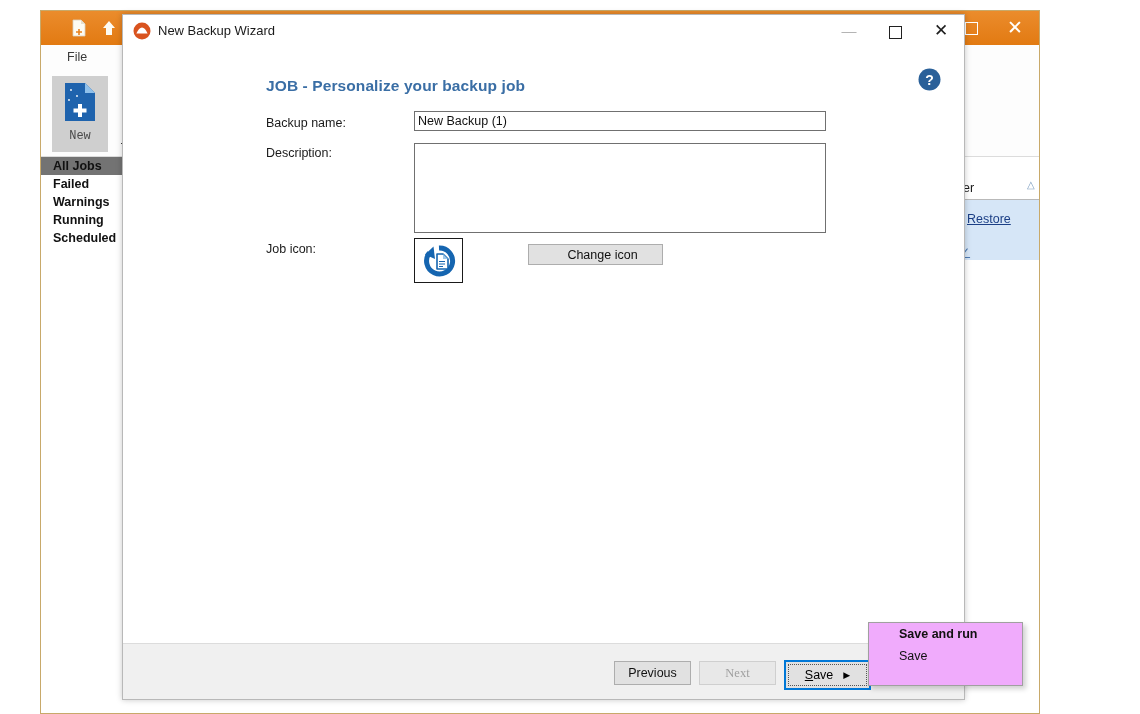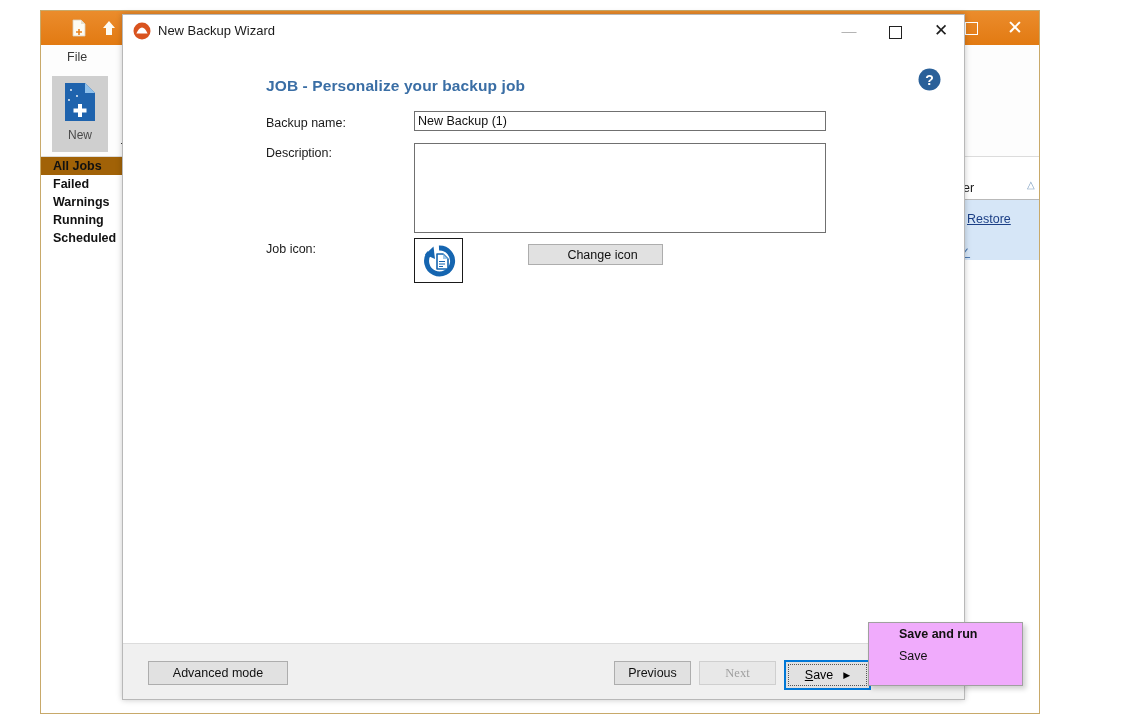--- a/index.html
+++ b/index.html
@@ -46,42 +46,42 @@
   #tab-job-underline{
     position:absolute;left:88px;top:22px;width:38px;height:2px;background:#e8821e;
   }
 
   #bg-ribbon{
     position:absolute;left:0;top:60px;right:0;height:85px;
     background:#fdfdfd;border-bottom:1px solid #dcdcdc;
   }
   #rb-new{
     position:absolute;left:11px;top:5px;width:56px;height:76px;
-    background:#cfcfcf;text-align:center;
+    background:#cfcfcf;text-align:center;font-family:Liberation Mono, monospace;
   }
   #rb-new-icon{margin:6px auto 2px auto;width:34px;height:40px;}
   #rb-new-label{font-size:12px;color:#4a4a4a;}
   #rb-prop{
     position:absolute;left:80px;top:60px;font-size:12.5px;color:#3b3b3b;
   }
   #rb-prop u{text-decoration:underline;}
   #rb-box{
     position:absolute;left:130px;top:14px;width:40px;height:44px;
     border:1px solid #c9a96c;background:#fff;
   }
 
   #bg-sidebar{
     position:absolute;left:0;top:146px;width:120px;bottom:30px;
     background:#ffffff;border-right:1px solid #d6d6d6;
   }
   .side-item{
     height:18px;line-height:18px;padding-left:12px;
     font-size:12.5px;font-weight:bold;color:#111111;
   }
-  .side-item.selected{background:#a16207;}
+  .side-item.selected{background:#737373;}
 
   #bg-content{
     position:absolute;left:121px;top:146px;right:0;bottom:30px;background:#ffffff;
   }
 
   #grid-header{
     position:absolute;left:760px;top:20px;width:125px;height:22px;
     border-bottom:1px solid #b9b9b9;font-size:12.5px;color:#1a1a1a;
     line-height:22px;
   }
@@ -337,21 +337,20 @@
         <path d="M16 10 h6 l5 5 v10 h-11 z" fill="#ffffff" stroke="#1565b0" stroke-width="1.6" stroke-linejoin="round"></path>
         <path d="M22 10 v5 h5 z" fill="#9ec8ea"></path>
         <path d="M18 17.5 h6 M18 20 h6 M18 22.5 h4" stroke="#1565b0" stroke-width="1"></path>
       </svg>
     </div>
 
     <button id="btn-change-icon">Change icon</button>
   </div>
 
   <div id="dlg-footer">
-    <button class="dbtn" id="btn-advanced">Advanced mode</button>
     <button class="dbtn" id="btn-previous">Previous</button>
     <button class="dbtn" id="btn-next">Next</button>
 
     <div id="btn-save">
       <div id="save-inner">
         <span id="save-label">
           <u>S</u><span>ave</span>
         </span>
         <span id="save-arrow">▶</span>
       </div>

